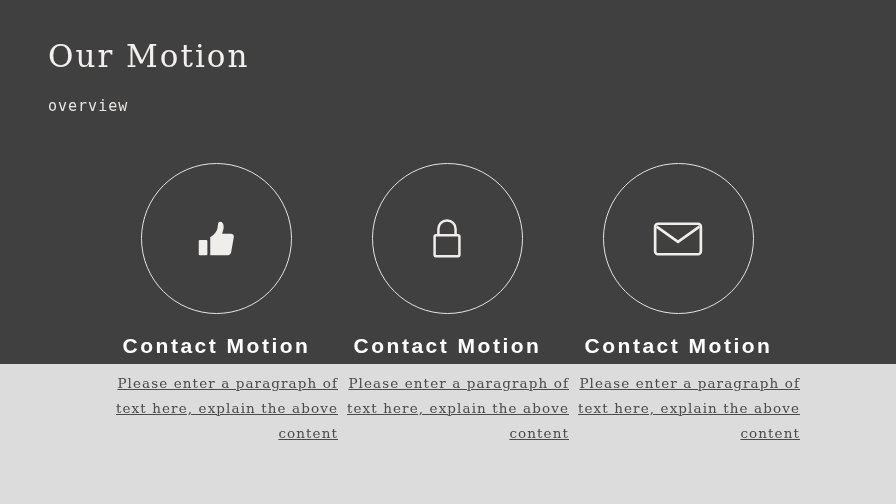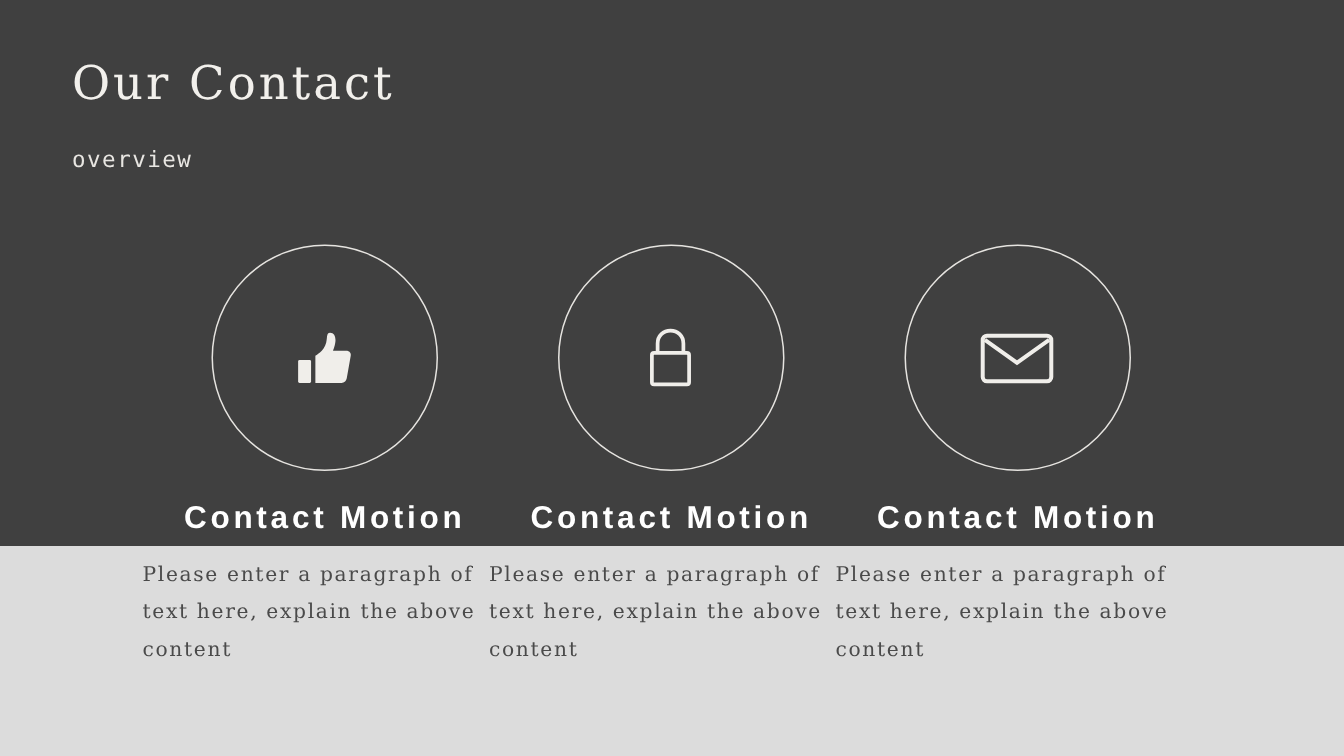--- a/index.html
+++ b/index.html
@@ -116,38 +116,39 @@
     line-height: 30px;
     letter-spacing: 2.5px;
     color: #ffffff;
   }
 
   .body-text {
     position: absolute;
     left: -6px;
     top: 371px;
     width: 243px;
-    text-align: left;
+    text-align: right;
     font-family: "DejaVu Serif", "Liberation Serif", serif;
     font-size: 13.5px;
     line-height: 25px;
     letter-spacing: 1.1px;
     color: #4a4a4a;
+    text-decoration: underline;
   }
 </style>
 </head>
 <body>
 
 <div id="slide">
 
   <div class="band-dark"></div>
   <div class="band-light"></div>
 
   <div class="header">
-    <div class="title">Our Contact</div>
+    <div class="title">Our Motion</div>
     <div class="subtitle">overview</div>
   </div>
 
   <div class="columns">
 
     <div class="col col-0">
       <div class="circle">
         <div class="icon-wrap">
           <svg width="46" height="46" viewBox="0 0 48 48" aria-hidden="true">
             <rect x="6" y="25" width="9" height="16" rx="1" fill="#f0eeea"></rect>

